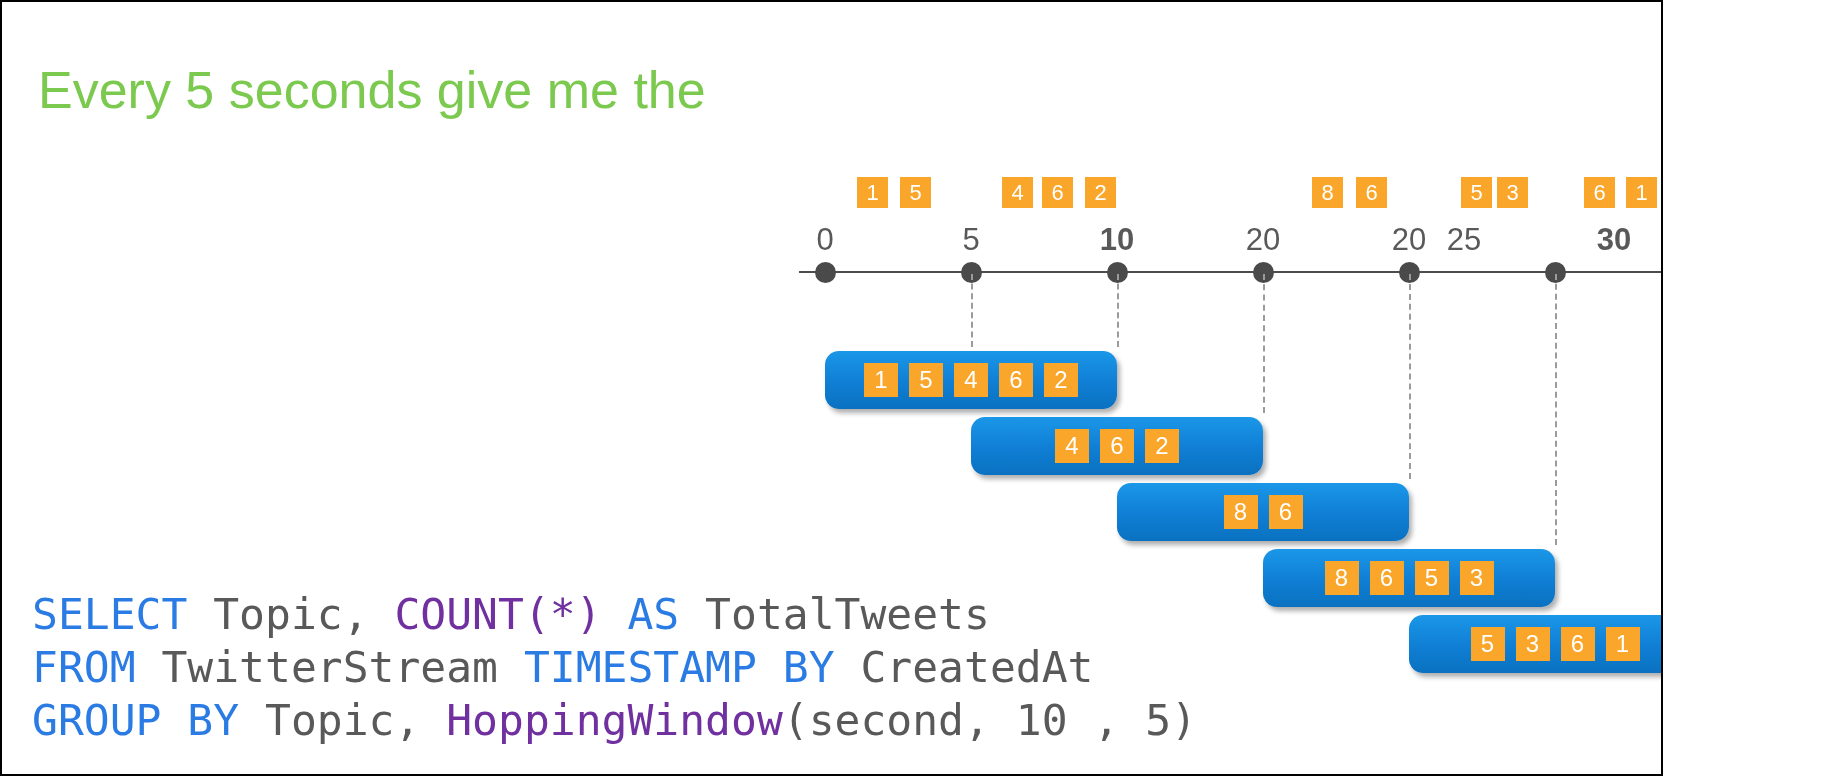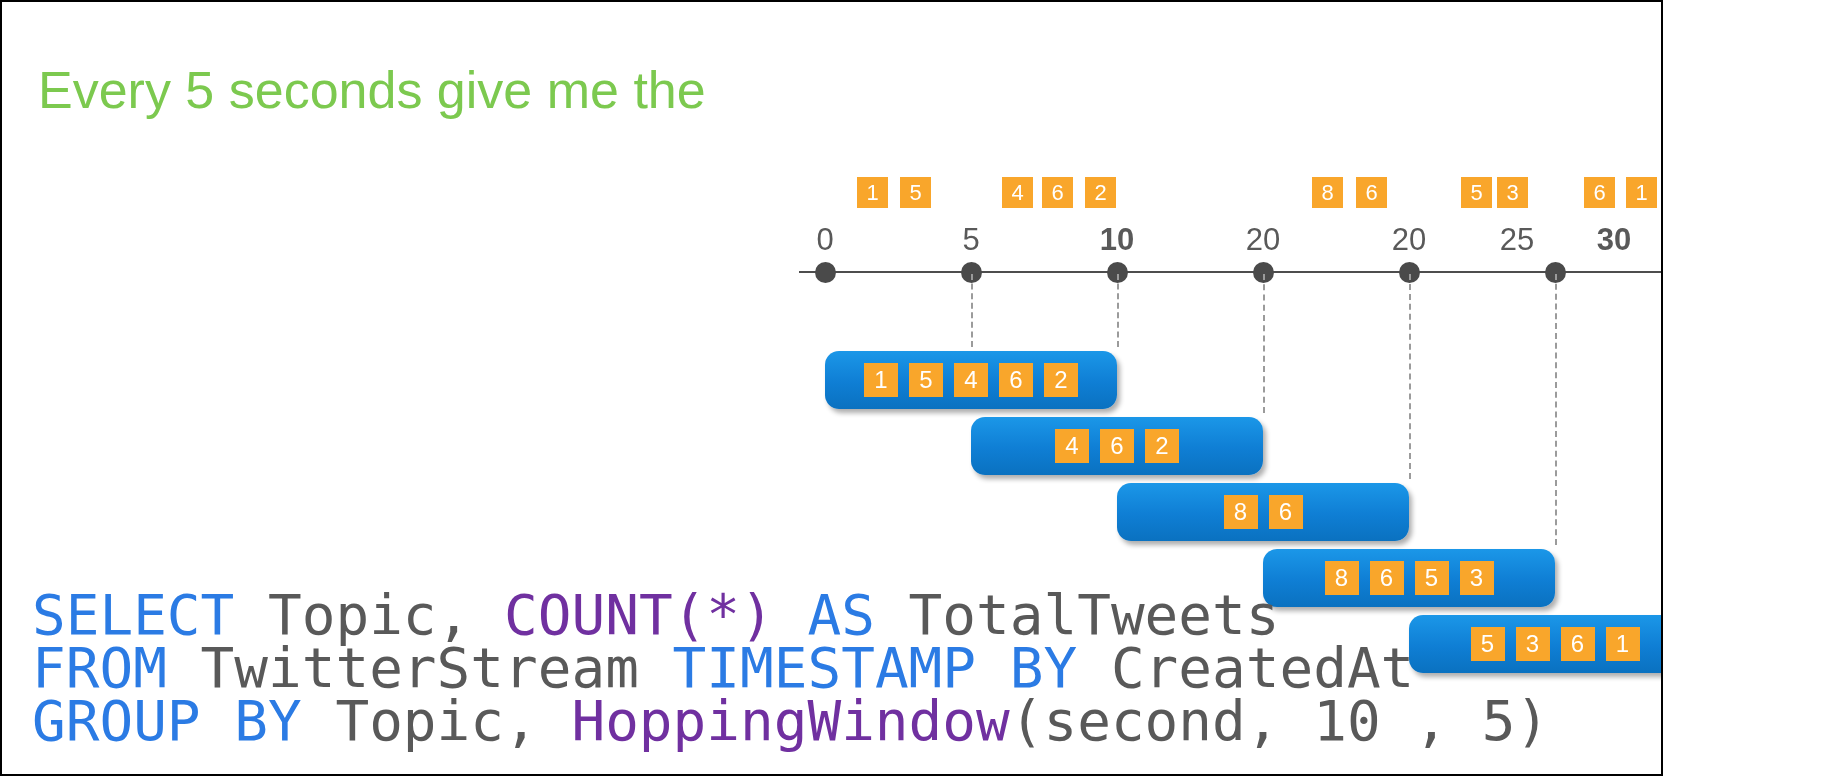--- a/index.html
+++ b/index.html
@@ -133,21 +133,21 @@
     justify-content: center;
     font-size: 24px;
   }
 
   
   .sql {
     position: absolute;
     left: 30px;
     top: 586px;
     font-family: "DejaVu Sans Mono", monospace;
-    font-size: 56px;
+    font-size: 43px;
     line-height: 53px;
     white-space: pre;
   }
 </style>
 </head>
 <body>
 
 <div class="canvas">
 
   <div class="headline">
@@ -162,21 +162,21 @@
         <div class="tick-label" style="left: 823px;">0</div>
         <div class="tick-dot" style="left: 823px;"></div>
         <div class="tick-label" style="left: 969px;">5</div>
         <div class="tick-dot" style="left: 969px;"></div>
         <div class="tick-label" style="left: 1115px; font-weight: bold;">10</div>
         <div class="tick-dot" style="left: 1115px;"></div>
         <div class="tick-label" style="left: 1261px;">20</div>
         <div class="tick-dot" style="left: 1261px;"></div>
         <div class="tick-label" style="left: 1407px;">20</div>
         <div class="tick-dot" style="left: 1407px;"></div>
-        <div class="tick-label" style="left: 1515px;">25</div>
+        <div class="tick-label" style="left: 1462px;">25</div>
         <div class="tick-dot" style="left: 1553px;"></div>
         <div class="tick-label" style="left: 1612px; font-weight: bold;">30</div>
         <div class="tick-dot" style="left: 1699px;"></div>
       </div>
     <div id="event-layer">
         <div class="event-box" style="left: 871px;">1</div>
         <div class="event-box" style="left: 914px;">5</div>
         <div class="event-box" style="left: 1016px;">4</div>
         <div class="event-box" style="left: 1056px;">6</div>
         <div class="event-box" style="left: 1099px;">2</div>

